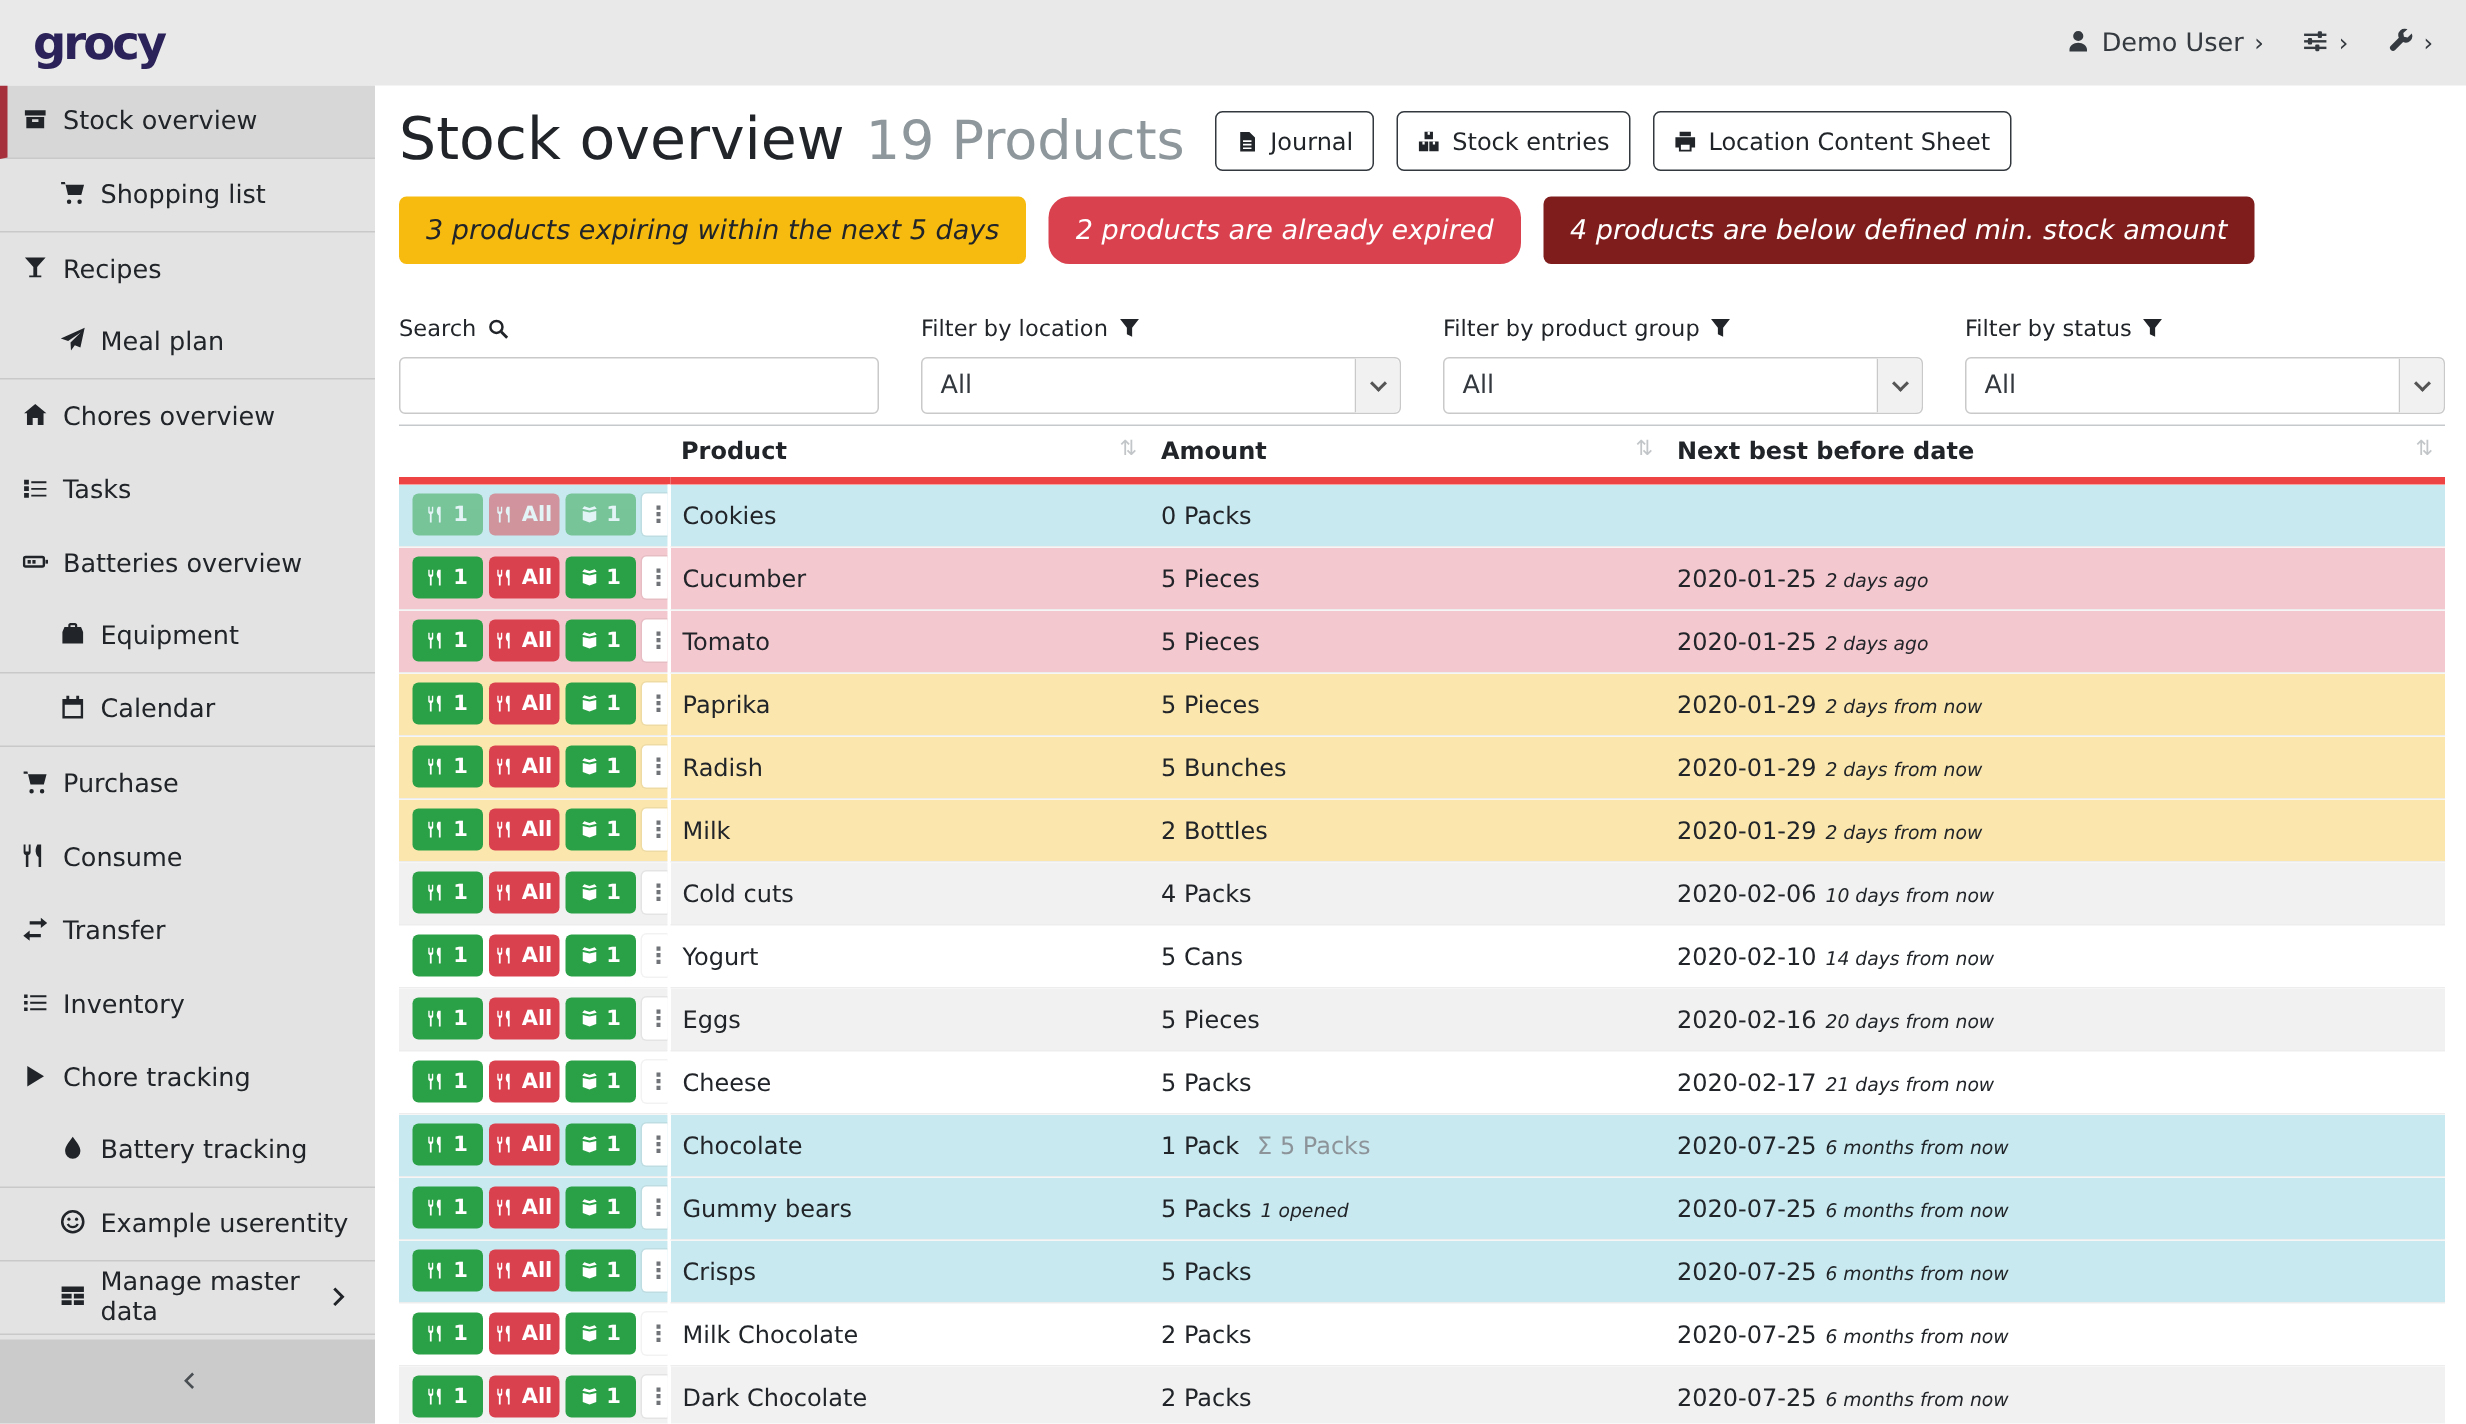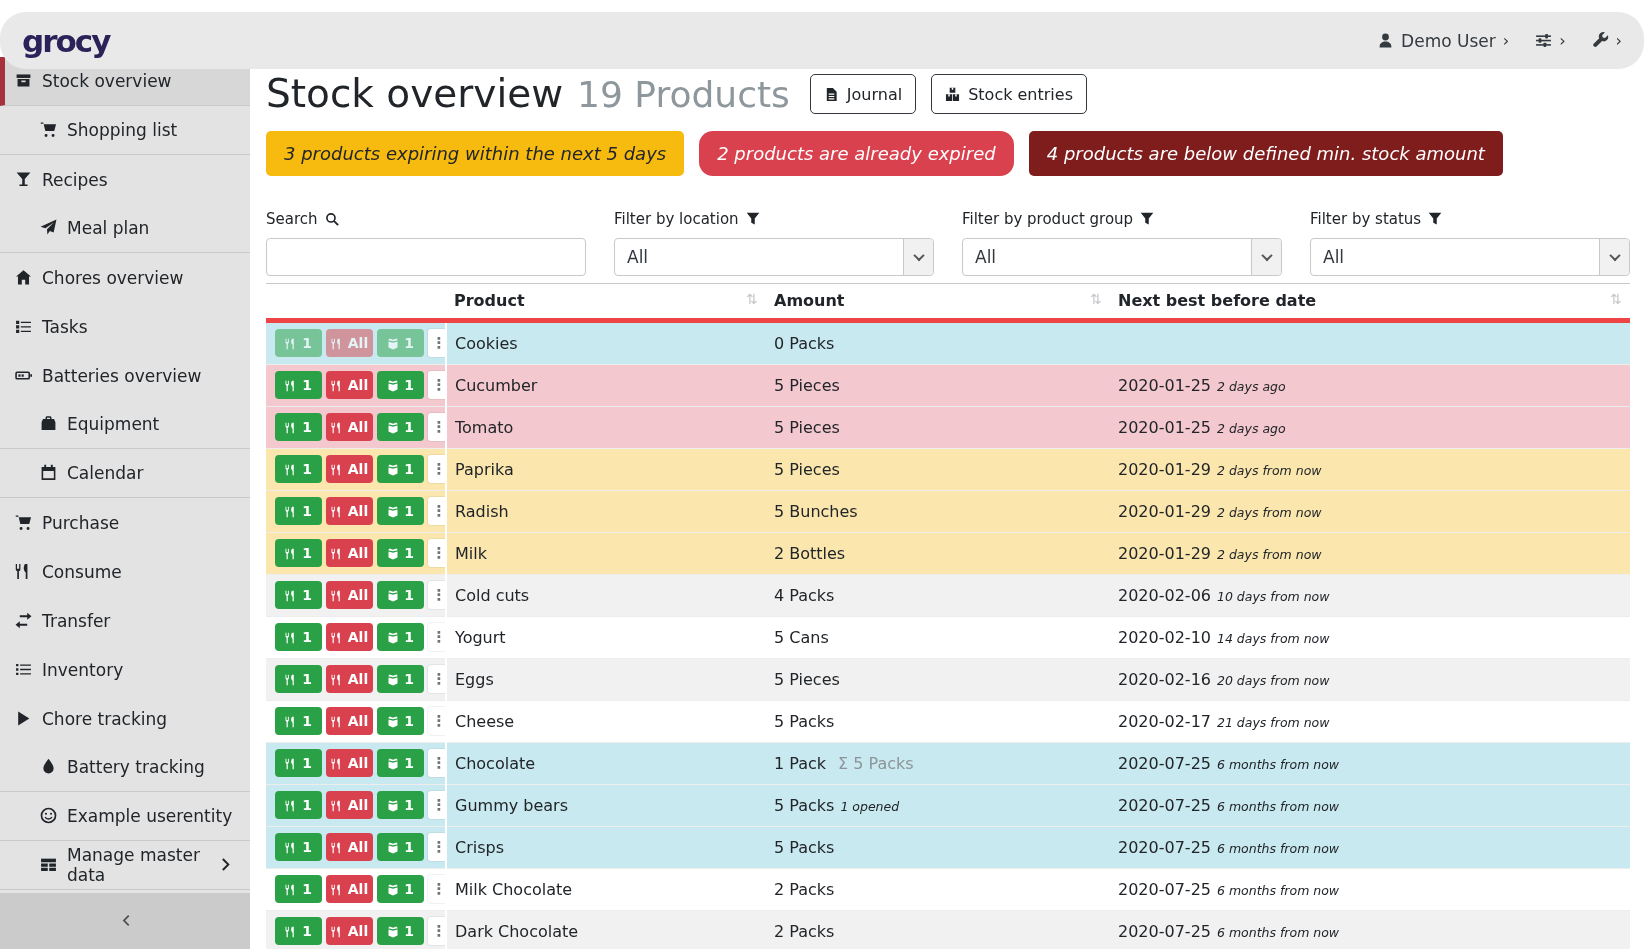--- a/index.html
+++ b/index.html
@@ -1,21 +1,21 @@
 <!DOCTYPE html>
 <html><head>
 <meta charset="utf-8">
 <style>
   * { box-sizing: border-box; margin: 0; padding: 0; }
   html,body { width:1644px; height:949px; overflow:hidden; }
   body { font-family:"DejaVu Sans","Liberation Sans",sans-serif; background:#fff; color:#212529; font-size:15px; }
 
   
-  .topbar { position:absolute; top:12px; left:0; right:0; height:57px; background:#e9e9e9;
-            display:flex; align-items:center; justify-content:space-between; padding:0 22px; z-index:5;border-radius:26px; }
+  .topbar { position:absolute; top:0; left:0; right:0; height:57px; background:#e9e9e9;
+            display:flex; align-items:center; justify-content:space-between; padding:0 22px; z-index:5; }
   .logo { font-size:31px; font-weight:bold; color:#2a2258; letter-spacing:-2px; cursor:pointer; }
   .tb-right { display:flex; align-items:center; gap:26px; color:#343a40; }
   .tb-item { display:flex; align-items:center; gap:7px; font-size:17px; cursor:pointer; }
   .tb-item .svgi { font-size:17px; }
   .tb-chev { font-size:16px; color:#343a40; }
 
   
   .sidebar { position:absolute; top:57px; left:0; width:250px; bottom:0; background:#e3e3e3;
              display:flex; flex-direction:column; }
   .side-nav { flex:1; }
@@ -256,20 +256,27 @@
             </svg></span>
           <span>Journal</span>
         </button>
         <button class="hbtn">
           <span><svg class="svgi" viewBox="0 0 16 16" fill="currentColor" aria-hidden="true">
               <path d="M5 .8h6v5.4H5zM1 7.8h6.6v7H1zM8.4 7.8H15v7H8.4z"></path>
               <path fill="#fff" d="M7.2.8h1.6v2.2H7.2zM3.5 7.8h1.6V10H3.5zM10.9 7.8h1.6V10h-1.6z"></path>
             </svg></span>
           <span>Stock entries</span>
         </button>
+        <button class="hbtn">
+          <span><svg class="svgi" viewBox="0 0 16 16" fill="currentColor" aria-hidden="true">
+              <path d="M4 .8h8V4H4z"></path>
+              <path fill-rule="evenodd" d="M1 4.8h14V12h-2.5v3h-9v-3H1zM4.9 10.2v3.4h6.2v-3.4z"></path>
+            </svg></span>
+          <span>Location Content Sheet</span>
+        </button>
       </div>
   </div>
 
   <div class="alerts" id="alerts">
       <div class="alert" style="background: rgb(247, 187, 16); color: rgb(33, 37, 41);">3 products expiring within the next 5 days</div>
       <div class="alert" style="background: rgb(217, 65, 78); color: rgb(255, 255, 255); border-radius: 14px;">2 products are already expired</div>
       <div class="alert" style="background: #7f1d1d; color: rgb(255, 255, 255);">4 products are below defined min. stock amount</div>
     </div>
 
   <div class="filters">

